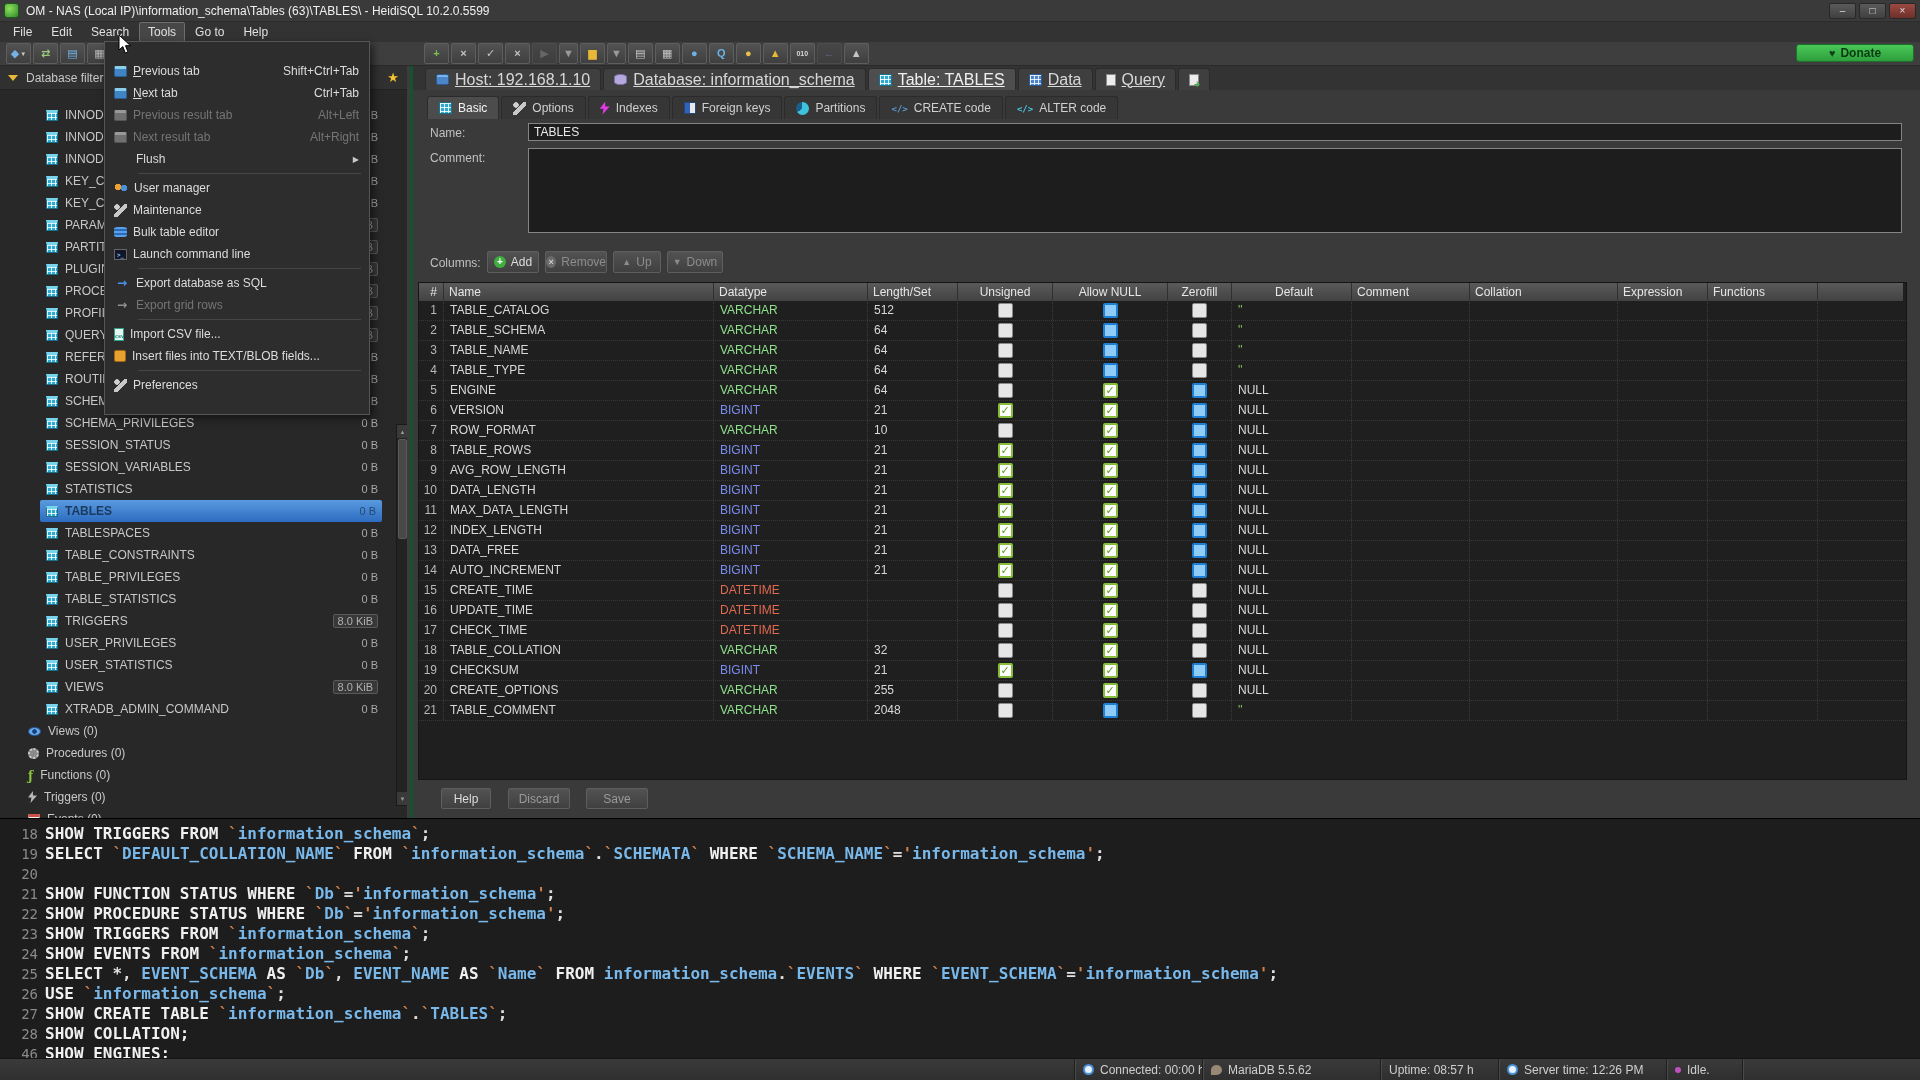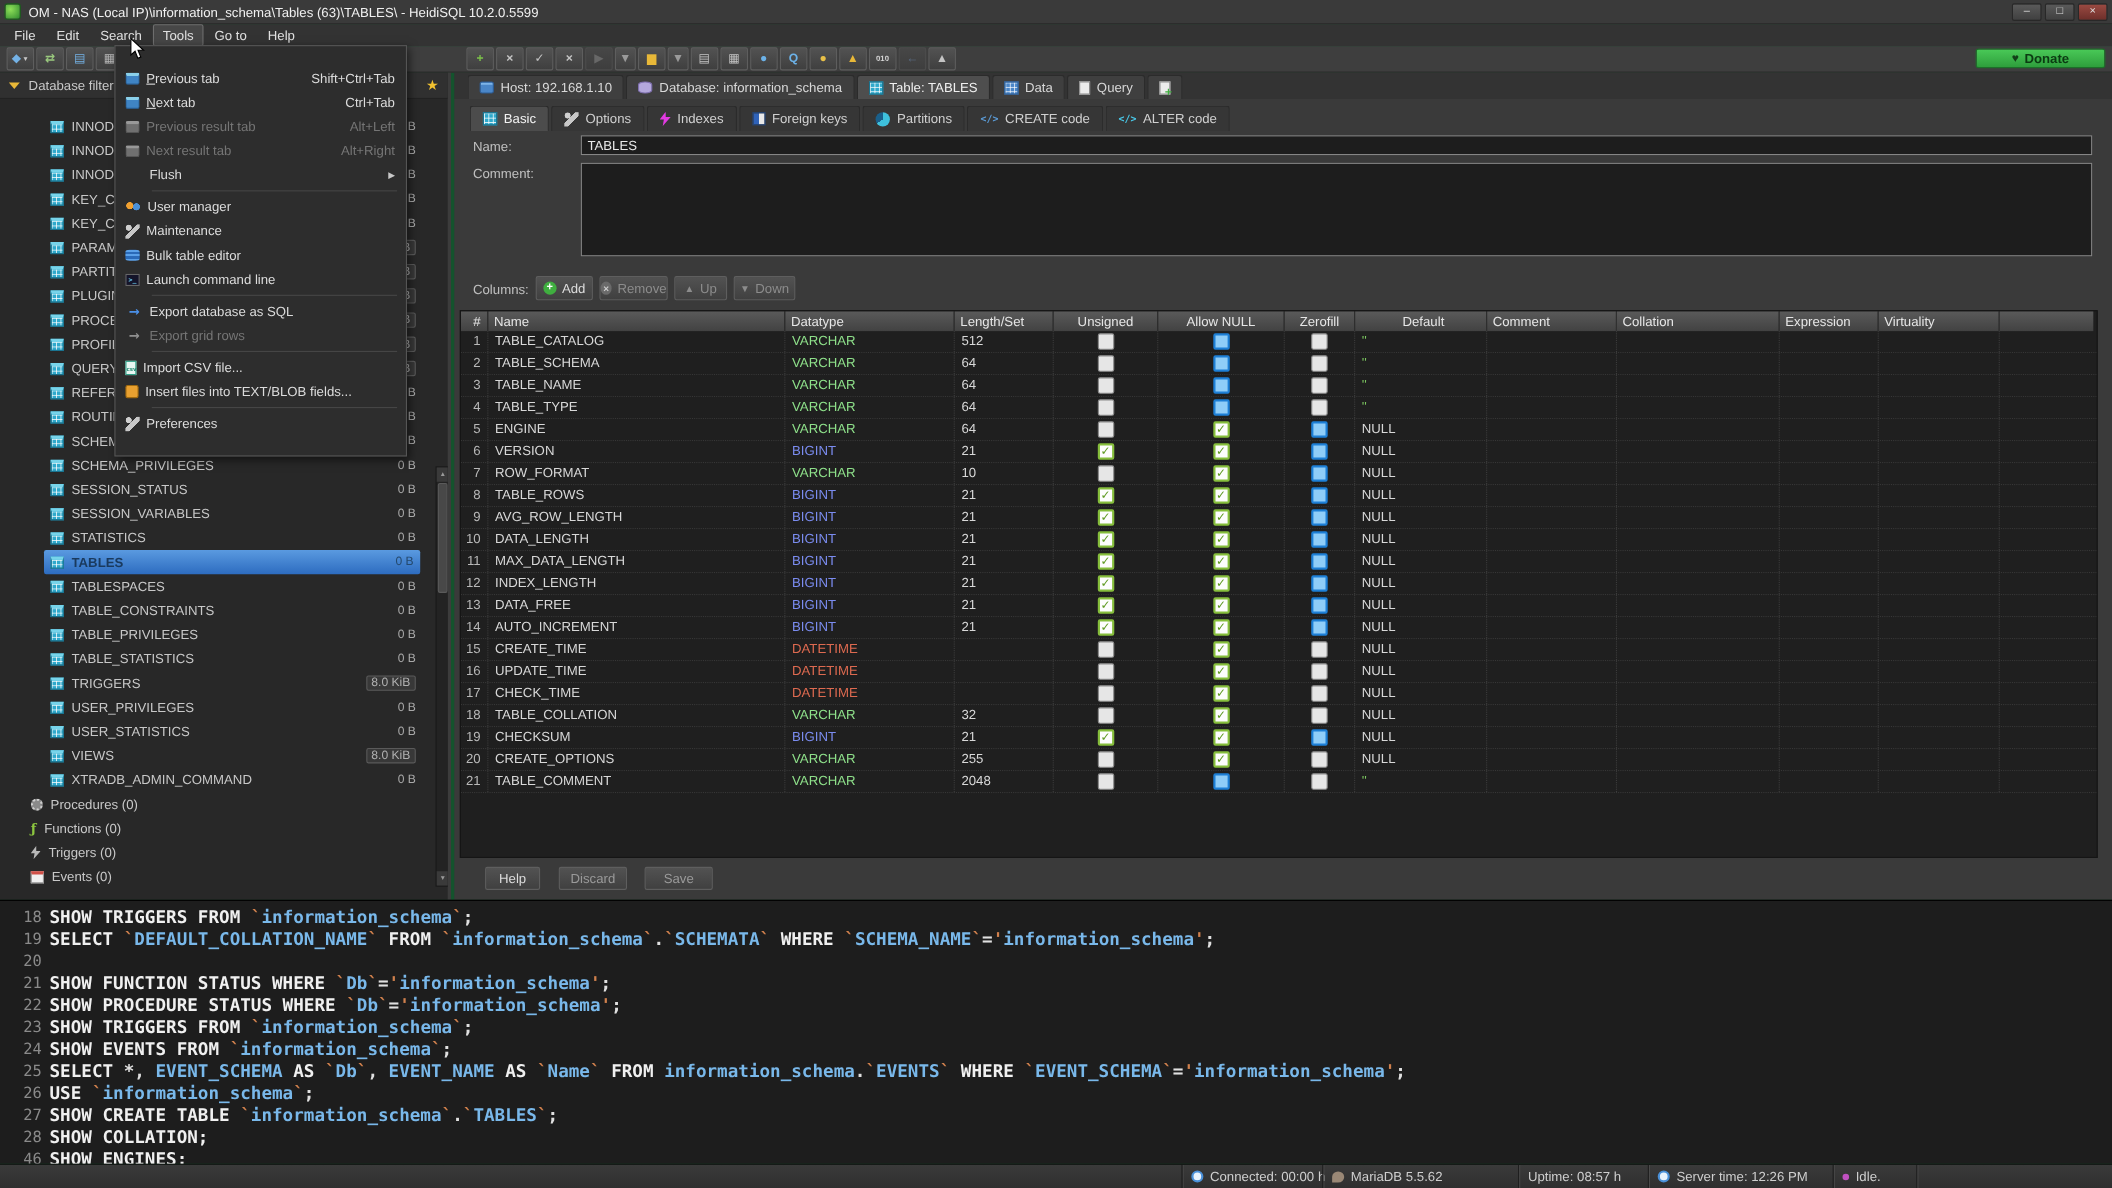--- a/index.html
+++ b/index.html
@@ -64,21 +64,21 @@
   .vscroll { position:absolute; left:396px; top:358px; width:13px; height:382px; background:#232323; border:1px solid #1a1a1a; }
   .varrow { height:13px; display:flex; align-items:center; justify-content:center; font-size:6px; color:#9a9a9a; background:#3a3a3a; }
   .varrow.dn { position:absolute; bottom:0; left:0; right:0; }
   .vthumb { position:absolute; left:1px; top:14px; width:9px; height:100px; background:#484848; border:1px solid #5a5a5a; border-radius:2px; }
 
   
   .tabbar { position:absolute; left:413px; top:66px; width:1507px; height:24px; background:#333;
     display:flex; align-items:flex-end; padding-left:12px; }
   .tab { height:22px; display:flex; align-items:center; gap:6px; padding:0 10px;
     background:#3f3f3f; border:1px solid #2b2b2b; border-bottom:none; border-radius:3px 3px 0 0;
-    margin-right:2px; color:#d8d8d8; font-size:12px; white-space:nowrap; }
+    margin-right:2px; color:#d8d8d8; font-size:16px; white-space:nowrap;text-decoration:underline; }
   .tab.active { background:#4e4e4e; color:#f0f0f0; }
 
   
   .main { position:absolute; left:413px; top:90px; width:1507px; height:728px; background:#3a3a3a; }
   .subtabs { position:absolute; left:14px; top:5px; height:24px; display:flex; align-items:flex-end; }
   .subtab { height:23px; display:flex; align-items:center; gap:6px; padding:0 11px;
     background:#363636; border:1px solid #2b2b2b; border-bottom:none; border-radius:3px 3px 0 0;
     margin-right:2px; color:#d0d0d0; font-size:12px; }
   .subtab.active { background:#4c4c4c; color:#f4f4f4; }
   .flabel { position:absolute; left:17px; font-size:12px; color:#c0c0c0; }
@@ -458,20 +458,24 @@
           <span class="icn tbl-icon"></span>
           <span class="tname">VIEWS</span>
           <span class="badge boxed">8.0 KiB</span>
         </div>
         <div class="trow">
           <span class="icn tbl-icon"></span>
           <span class="tname">XTRADB_ADMIN_COMMAND</span>
           <span class="badge">0 B</span>
         </div>
         <div class="node">
+          <span class="icn views-icon"></span>
+          <span class="tname">Views (0)</span>
+        </div>
+        <div class="node">
           <span class="icn procedures-icon"></span>
           <span class="tname">Procedures (0)</span>
         </div>
         <div class="node">
           <span class="icn functions-icon"></span>
           <span class="tname">Functions (0)</span>
         </div>
         <div class="node">
           <span class="icn triggers-icon"></span>
           <span class="tname">Triggers (0)</span>
@@ -575,21 +579,21 @@
           <span class="gh" style="width: 270px;">Name</span>
           <span class="gh" style="width: 154px;">Datatype</span>
           <span class="gh" style="width: 90px;">Length/Set</span>
           <span class="gh ccenter" style="width: 95px;">Unsigned</span>
           <span class="gh ccenter" style="width: 115px;">Allow NULL</span>
           <span class="gh ccenter" style="width: 64px;">Zerofill</span>
           <span class="gh" style="width: 120px; text-align: center;">Default</span>
           <span class="gh" style="width: 118px;">Comment</span>
           <span class="gh" style="width: 148px;">Collation</span>
           <span class="gh" style="width: 90px;">Expression</span>
-          <span class="gh" style="width: 110px;">Virtuality</span>
+          <span class="gh" style="width: 110px;">Functions</span>
           <span class="gh" style="width: 85px; border-right: none;"></span>
         </div>
       <div id="gridrows">
           <div class="grow">
             <span class="gc cnum" style="width: 25px;">1</span>
             <span class="gc" style="width: 270px;">TABLE_CATALOG</span>
             <span class="gc dt-varchar" style="width: 154px;">VARCHAR</span>
             <span class="gc" style="width: 90px;">512</span>
             <span class="gc ccb" style="width: 95px;">
               <span class="cb e"></span>

